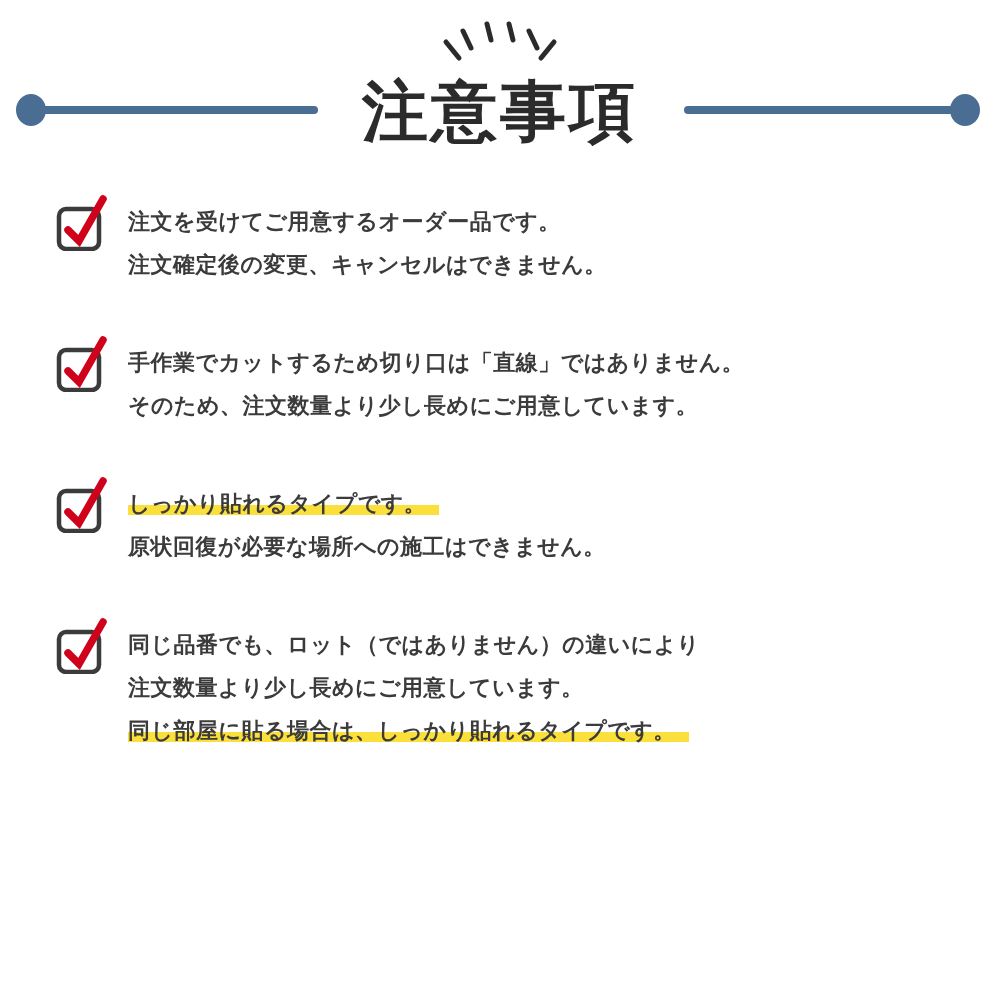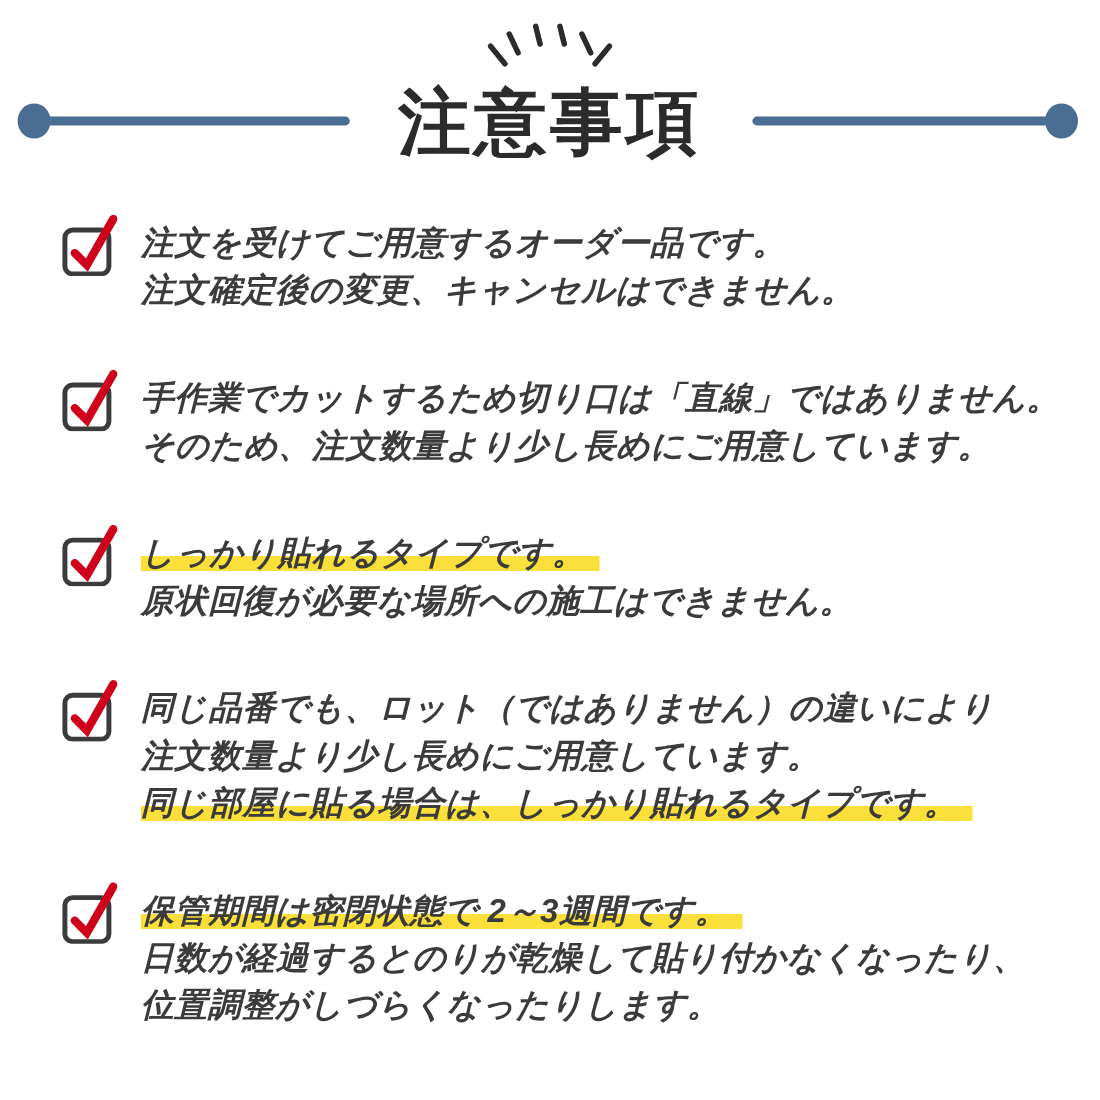--- a/index.html
+++ b/index.html
@@ -30,21 +30,21 @@
   .line-right{left:684px;top:106px;width:270px;height:8px;border-radius:4px;}
   .dot{width:30px;height:32px;border-radius:50%;}
   .dot-left{left:16px;top:94px;}
   .dot-right{left:950px;top:94px;}
 
   
   .items{position:absolute;left:55px;top:200px;right:30px;}
   .item{display:flex;align-items:flex-start;gap:21px;margin-bottom:55px;}
   .checkbox{flex:0 0 52px;}
   .checkbox svg{display:block;margin-top:-7px;}
-  .lines{font-size:30px;line-height:43px;letter-spacing:0.5px;white-space:nowrap;font-style:italic;}
+  .lines{font-size:22px;line-height:43px;letter-spacing:0.5px;white-space:nowrap;}
   .hl{
     background-image:linear-gradient(transparent 57%,var(--highlight-yellow) 57%,var(--highlight-yellow) 98%,transparent 98%);
     padding-right:13px;
   }
 </style>
 </head>
 <body>
 
 <div class="page">
 
@@ -113,28 +113,15 @@
           <path d="M13 37 L24 48 L48 6" fill="none" style="stroke:var(--check-red)" stroke-width="7.5" stroke-linecap="round" stroke-linejoin="miter"></path>
         </svg>
       </span>
       <div class="lines">
         <div><span>同じ品番でも、ロット（ではありません）の違いにより</span></div>
         <div><span>注文数量より少し長めにご用意しています。</span></div>
         <div><span class="hl">同じ部屋に貼る場合は、しっかり貼れるタイプです。</span></div>
       </div>
     </div>
 
-    <div class="item">
-      <span class="checkbox">
-        <svg width="52" height="58" viewBox="0 0 52 58">
-          <rect x="4" y="16" width="40" height="40" rx="7" fill="none" style="stroke:var(--text-color)" stroke-width="4.5"></rect>
-          <path d="M13 37 L24 48 L48 6" fill="none" style="stroke:var(--check-red)" stroke-width="7.5" stroke-linecap="round" stroke-linejoin="miter"></path>
-        </svg>
-      </span>
-      <div class="lines">
-        <div><span class="hl">保管期間は密閉状態で 2～3週間です。</span></div>
-        <div><span>日数が経過するとのりが乾燥して貼り付かなくなったり、</span></div>
-        <div><span>位置調整がしづらくなったりします。</span></div>
-      </div>
-    </div>
 
   </div>
 </div>
 
 </body></html>

